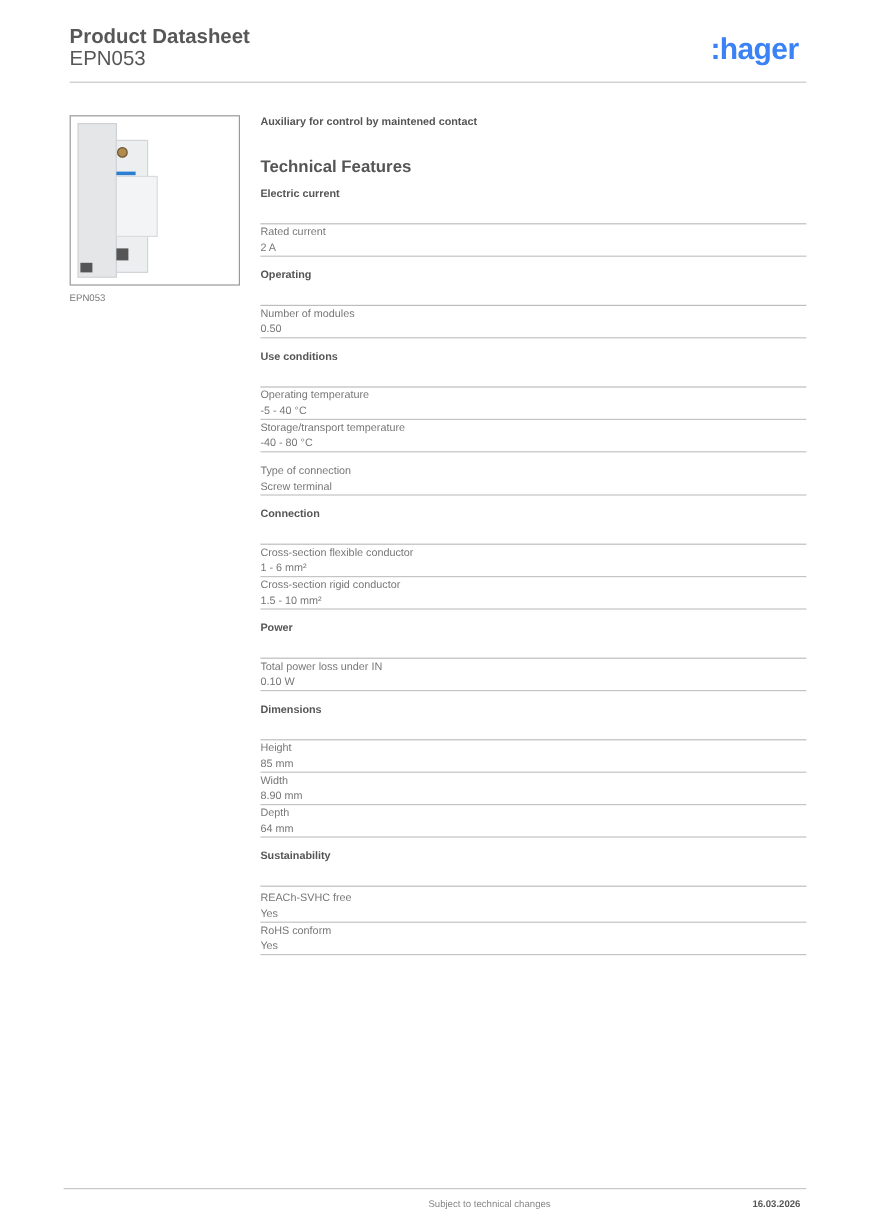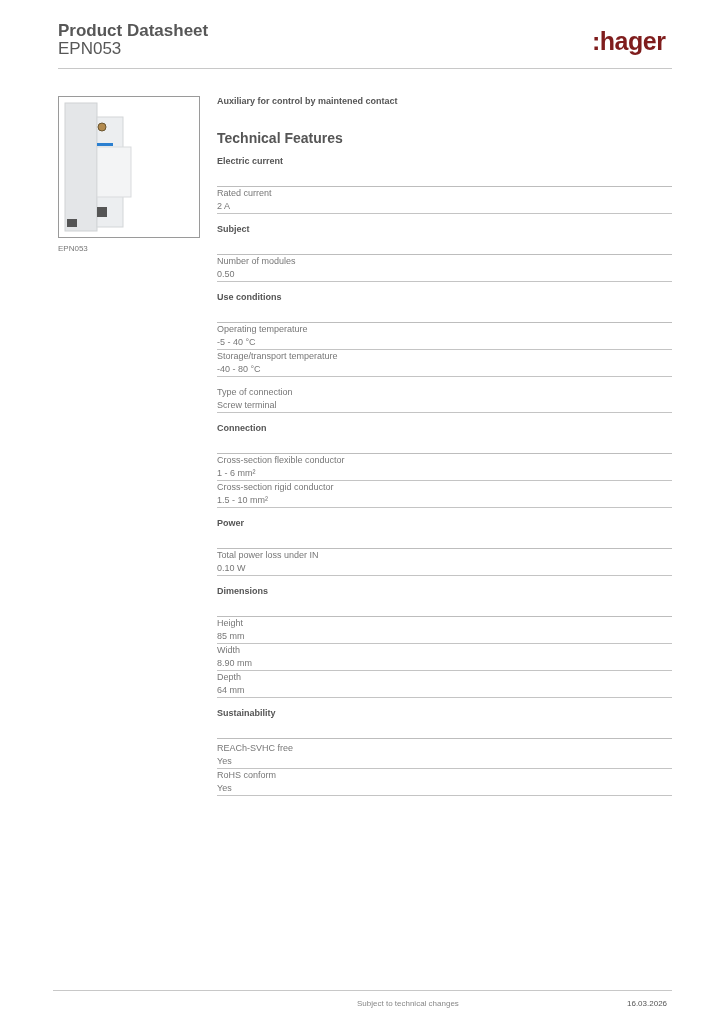--- a/index.html
+++ b/index.html
@@ -1,31 +1,31 @@
 <!DOCTYPE html>
 <html><head>
 <meta charset="utf-8">
 <style>
   html, body { margin:0; padding:0; background:#fff; }
   body { width:724px; height:1024px; position:relative; font-family:"Liberation Sans", sans-serif; color:#555; overflow:hidden; }
   .header-title { position:absolute; left:58px; top:21px; font-size:17px; font-weight:bold; color:#575757; }
   .header-sub { position:absolute; left:58px; top:39px; font-size:17px; color:#575757; }
-  .logo { position:absolute; left:592px; top:27px; font-size:25px; font-weight:bold; color:#7f1d1d; letter-spacing:-0.5px; }
+  .logo { position:absolute; left:592px; top:27px; font-size:25px; font-weight:bold; color:#3b82f6; letter-spacing:-0.5px; }
   .header-rule { position:absolute; left:58px; top:68px; width:614px; height:1px; background:#c8c8c8; }
   .photo-box { position:absolute; left:58px; top:96px; width:142px; height:142px; border:1px solid #9a9a9a; box-sizing:border-box; background:#fff; }
   .photo-caption { position:absolute; left:58px; top:244px; font-size:8px; color:#777; }
   .content { position:absolute; left:217px; top:96px; width:455px; }
   .desc { font-size:9px; font-weight:bold; color:#555; height:34px; }
   .tf { font-size:14px; font-weight:bold; color:#555; height:25px; }
   .group { margin-bottom:9px; }
   .group-title { font-size:9px; font-weight:bold; color:#555; line-height:13px; border-bottom:1px solid #bdbdbd; padding-bottom:18px; }
   .row { display:flex; justify-content:space-between; font-size:9px; color:#777; line-height:13px; border-bottom:1px solid #c4c4c4;flex-direction:column; }
   .footer-rule { position:absolute; left:53px; top:990px; width:619px; height:1px; background:#c8c8c8; }
   .footer-note { position:absolute; left:316px; top:999px; font-size:8px; color:#888;margin-left:41px; }
-  .footer-date { position:absolute; left:627px; top:999px; font-size:8px; font-weight:normal; color:#555; }
+  .footer-date { position:absolute; left:627px; top:999px; font-size:8px; font-weight:bold; color:#555; }
 </style>
 </head>
 <body>
 
 <div class="header-title">Product Datasheet</div>
 <div class="header-sub">EPN053</div>
 <div class="logo">:hager</div>
 <div class="header-rule"></div>
 
 <div class="photo-box">
@@ -47,21 +47,21 @@
 
   <div class="group">
     <div class="group-title">Electric current</div>
     <div class="row">
         <span>Rated current</span>
         <span>2 A</span>
       </div>
   </div>
 
   <div class="group">
-    <div class="group-title">Subject</div>
+    <div class="group-title">Operating</div>
     <div class="row">
         <span>Number of modules</span>
         <span>0.50</span>
       </div>
   </div>
 
   <div class="group">
     <div class="group-title">Use conditions</div>
     <div class="row">
         <span>Operating temperature</span>

